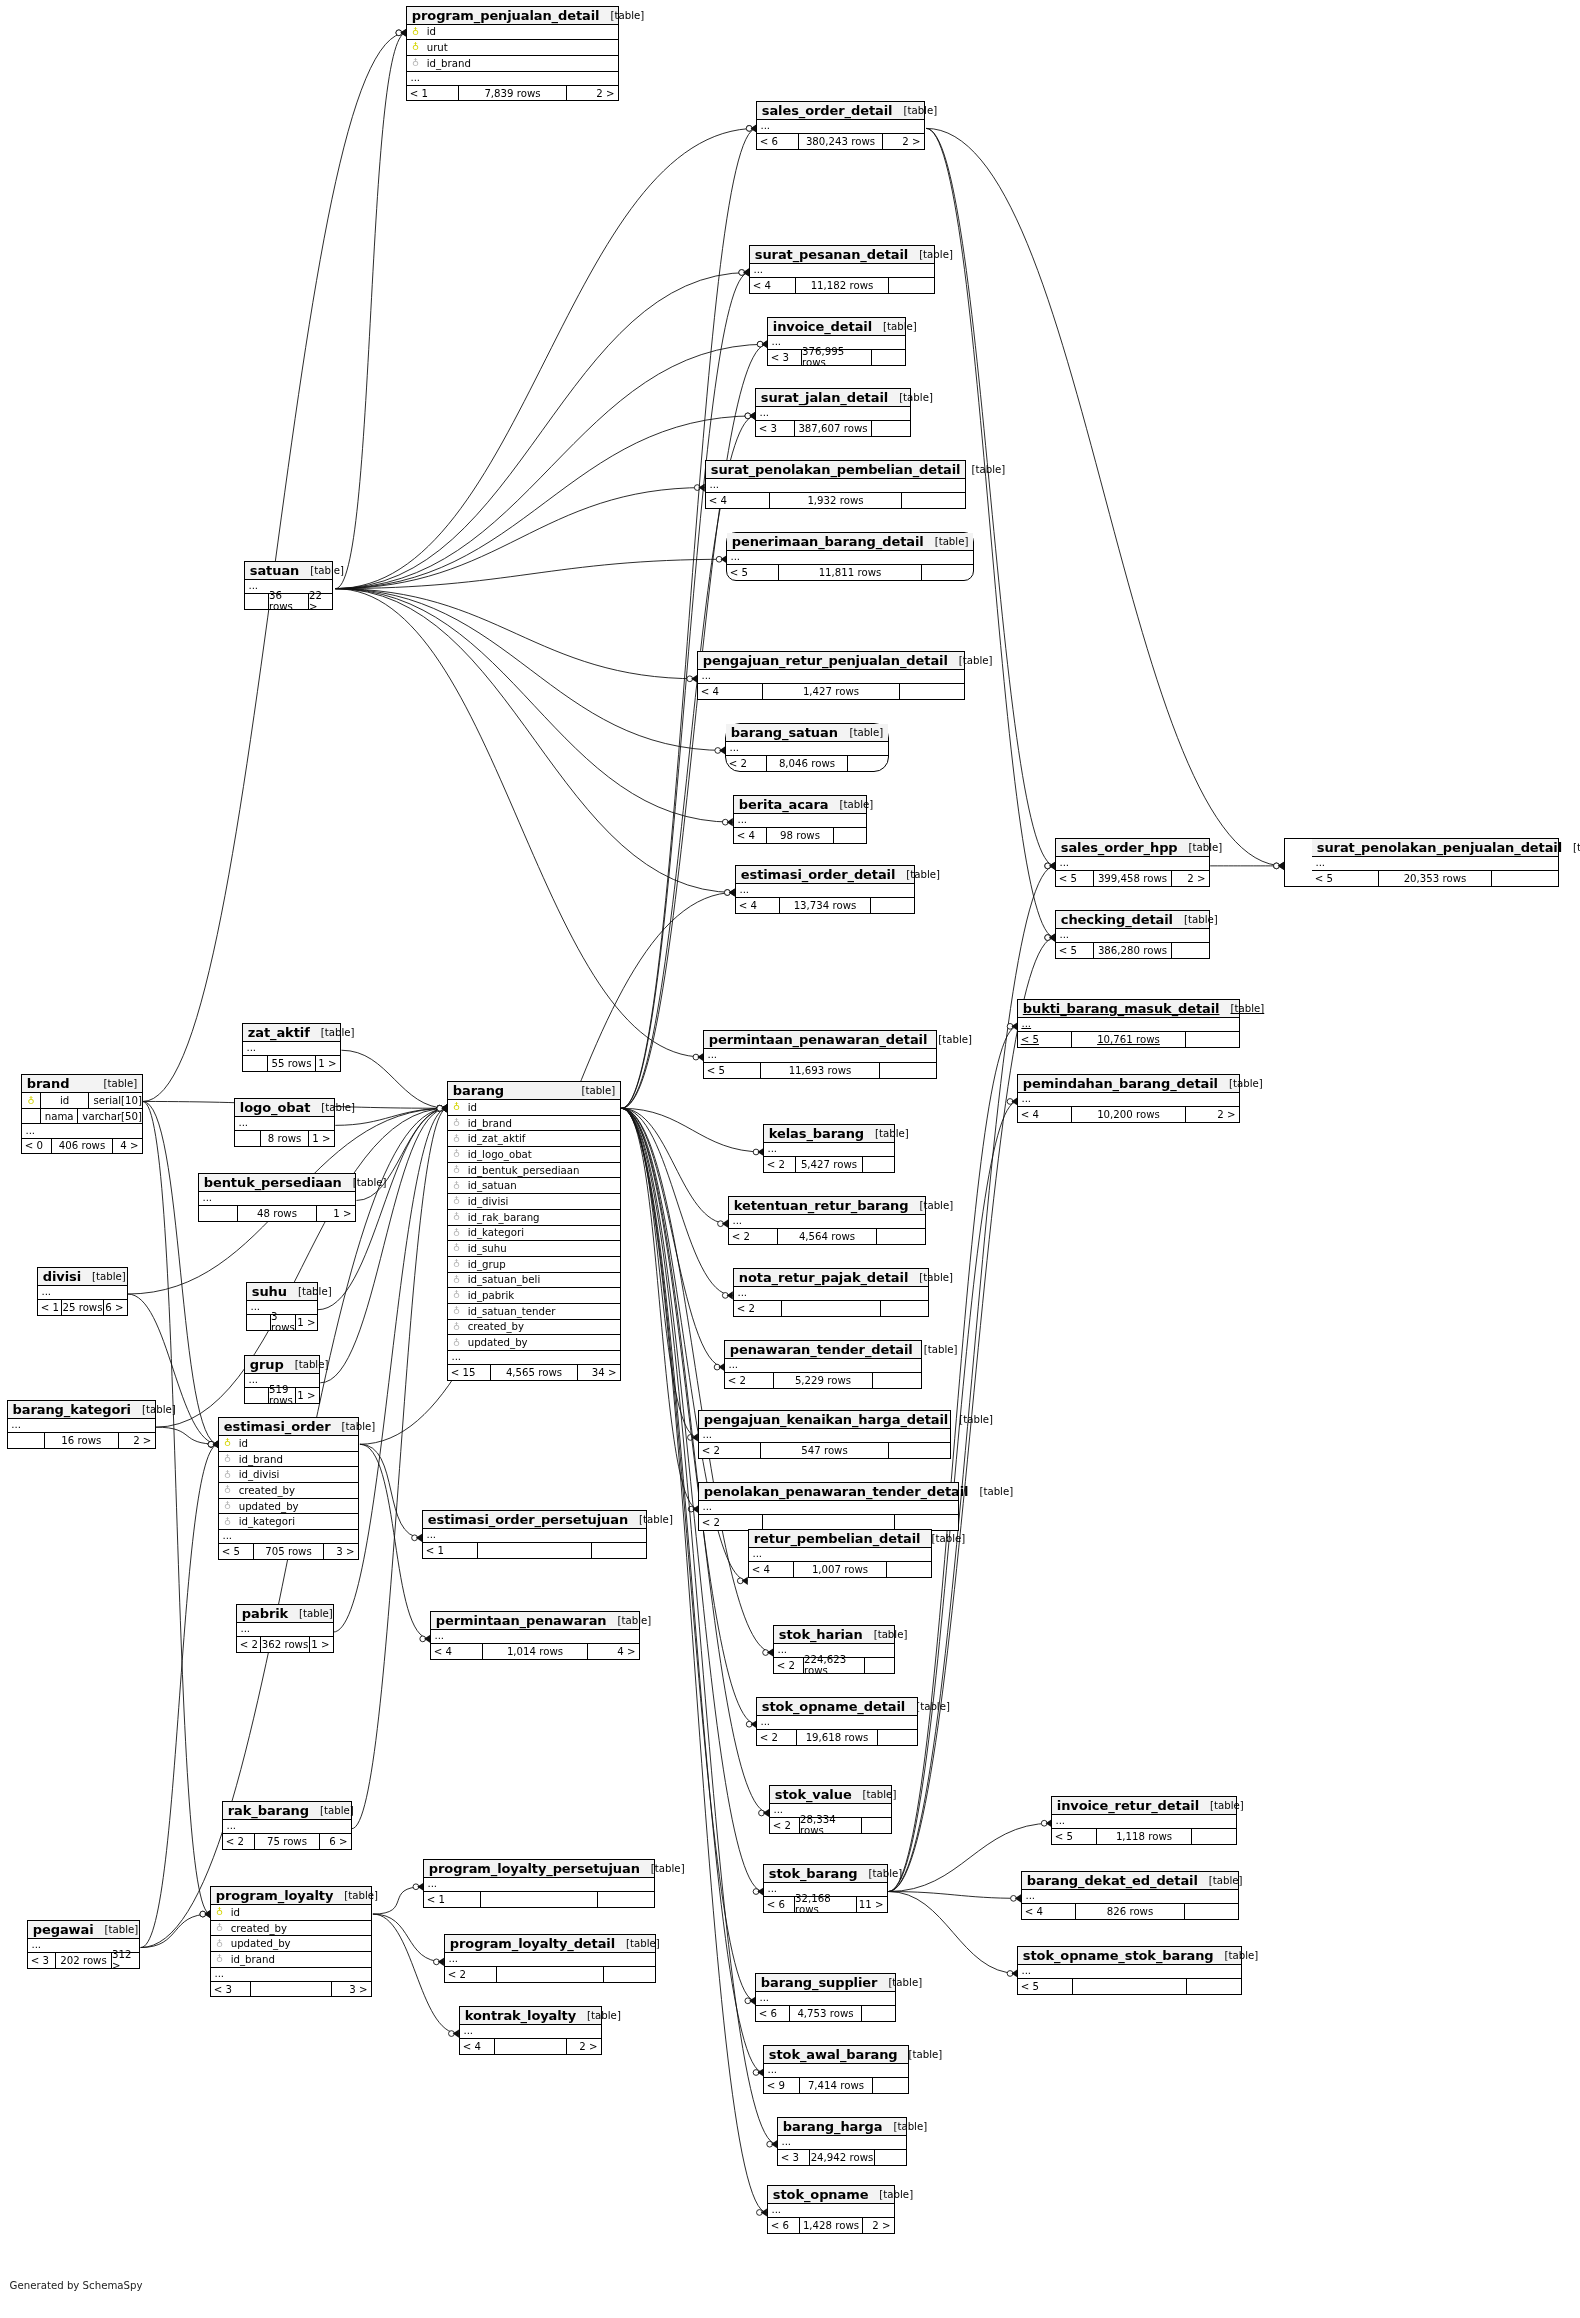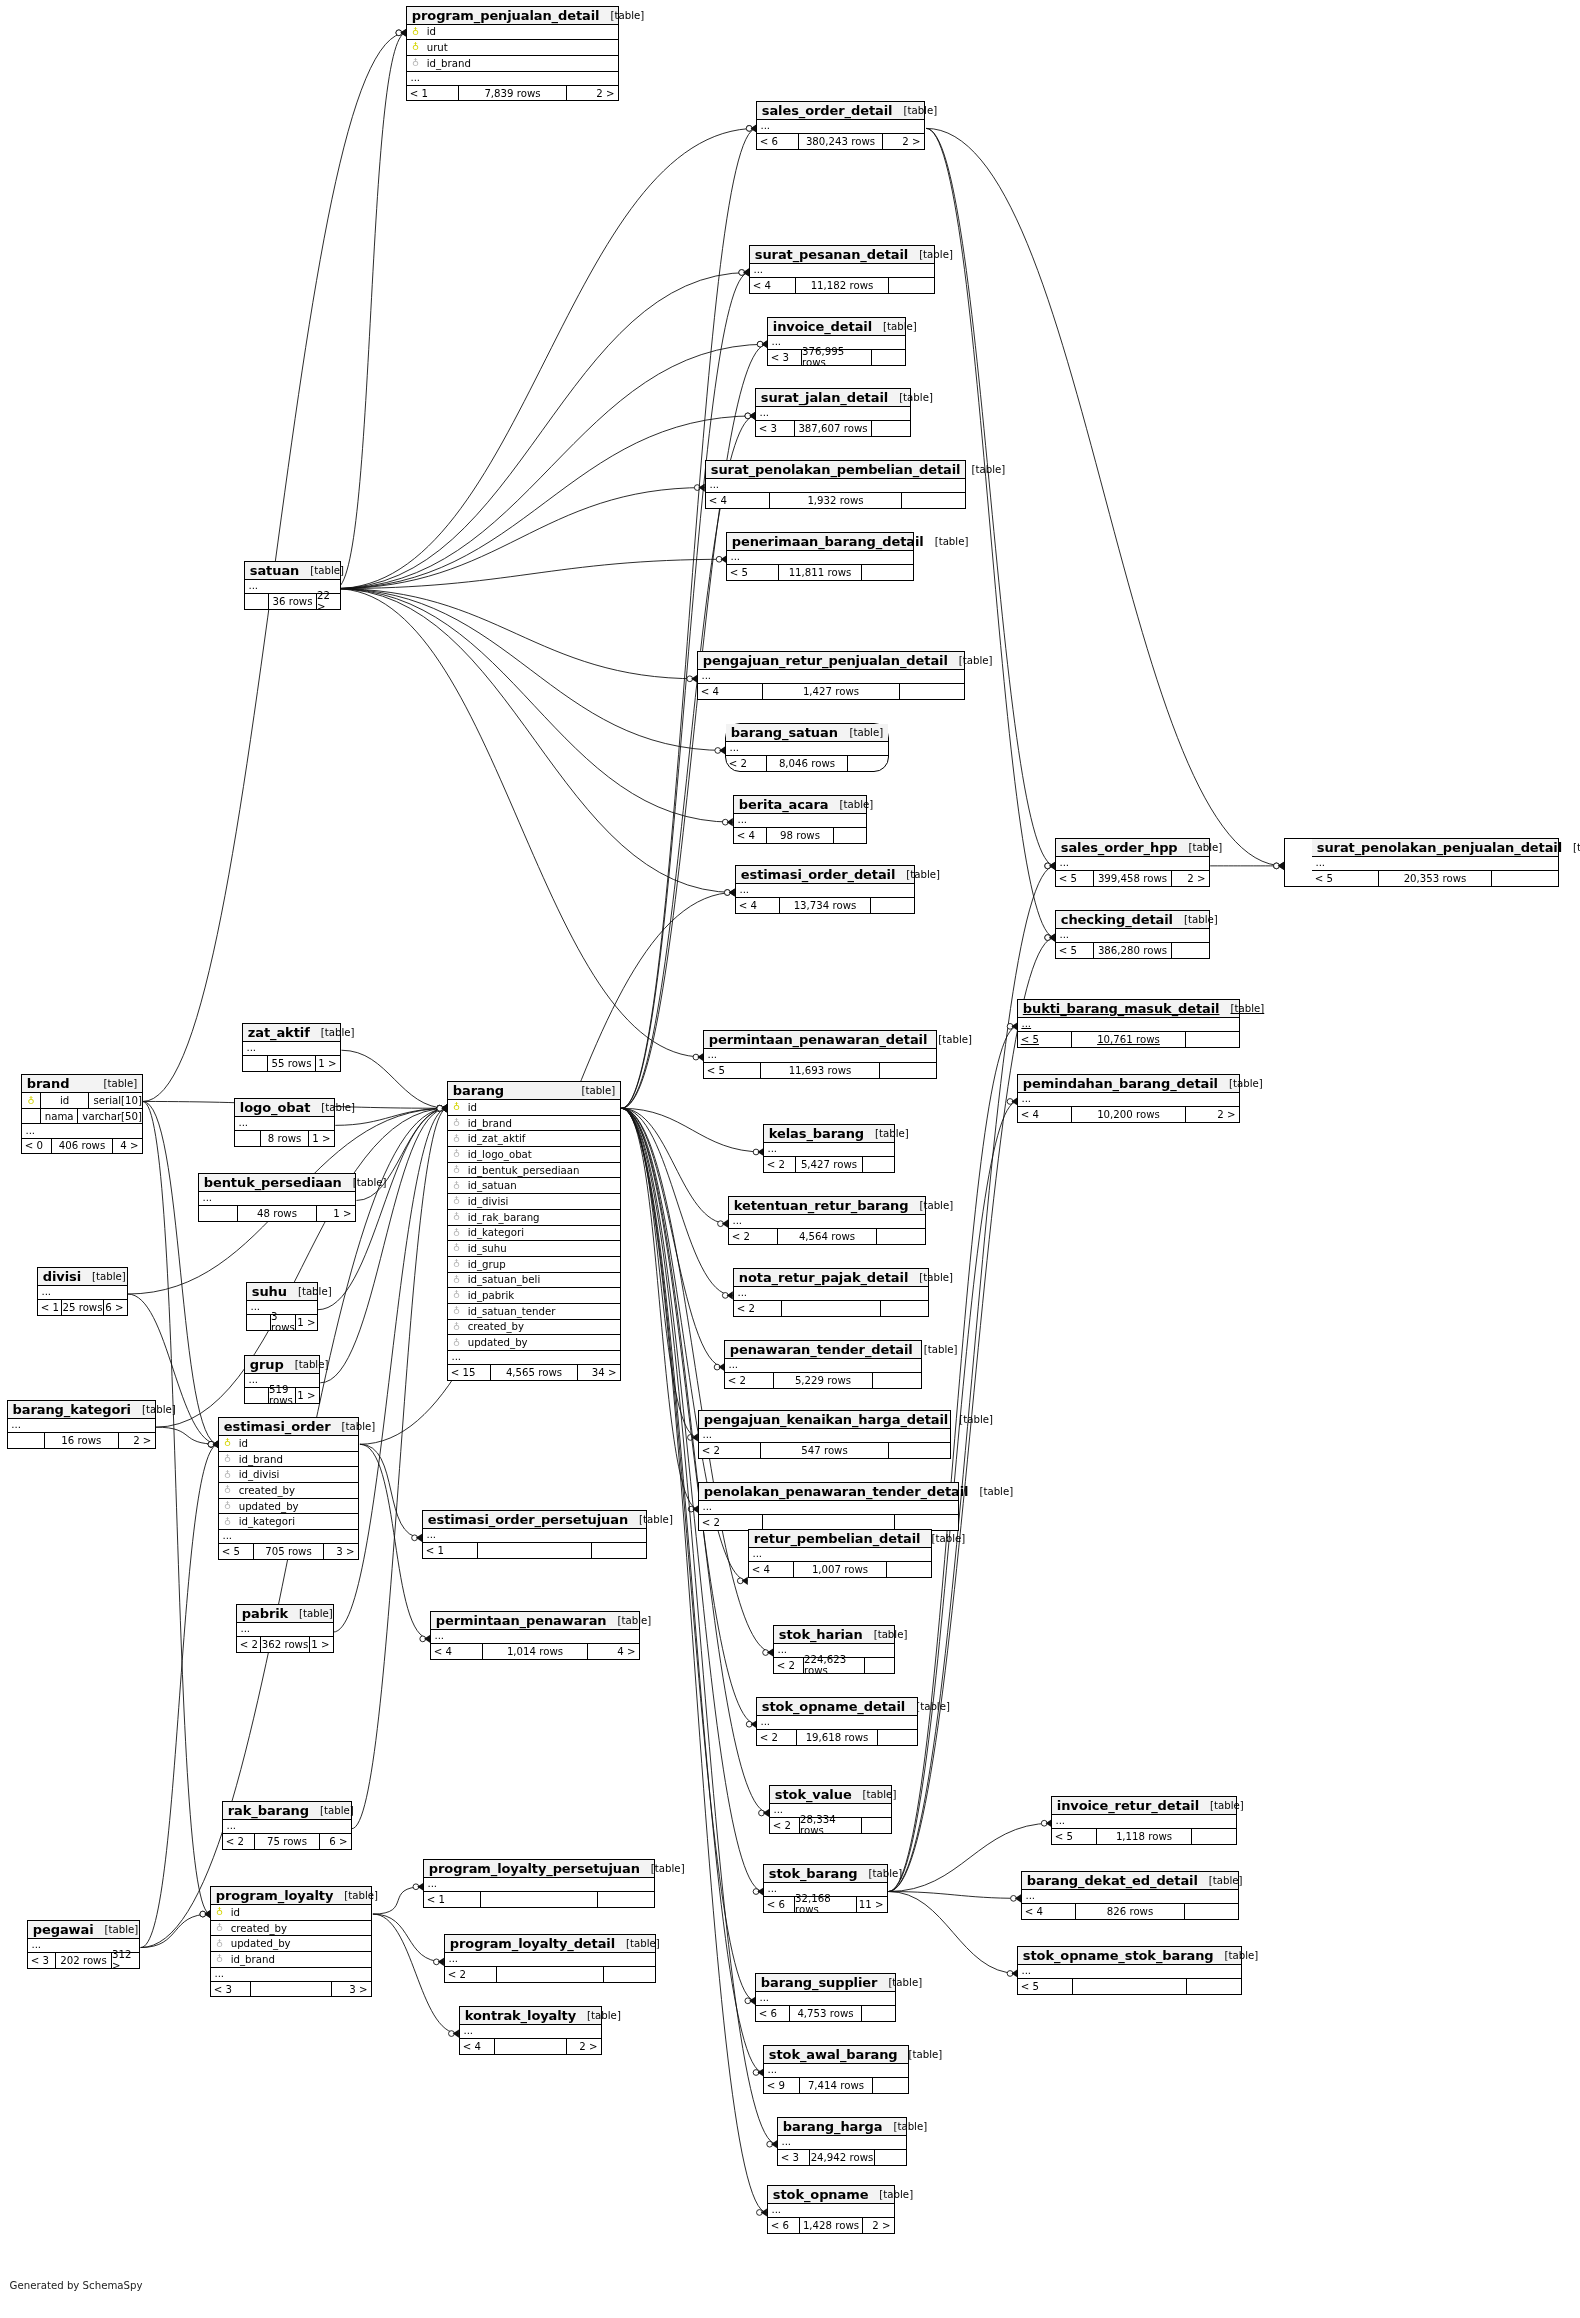--- a/index.html
+++ b/index.html
@@ -317,21 +317,21 @@
           <span class="nm">surat_penolakan_pembelian_detail</span>
           <span class="tag">[table]</span>
         </div>
         <div class="ell">...</div>
         <div class="foot">
           <div class="fl" style="flex: 0 0 63px;">&lt; 4</div>
           <div class="fc">1,932 rows</div>
           <div class="fr" style="flex: 0 0 63px;"></div>
         </div>
       </div>
-      <div class="tbl" style="left: 726px; top: 532px; width: 188px;">
+      <div class="tbl" style="left: 726px; top: 532px; width: 248px; border-radius: 10px;">
         <div class="hdr">
           <span class="nm">penerimaan_barang_detail</span>
           <span class="tag">[table]</span>
         </div>
         <div class="ell">...</div>
         <div class="foot">
           <div class="fl" style="flex: 0 0 51px;">&lt; 5</div>
           <div class="fc">11,811 rows</div>
           <div class="fr" style="flex: 0 0 51px;"></div>
         </div>
@@ -665,21 +665,21 @@
           <span class="nm">stok_opname_stok_barang</span>
           <span class="tag">[table]</span>
         </div>
         <div class="ell">...</div>
         <div class="foot">
           <div class="fl" style="flex: 0 0 54px;">&lt; 5</div>
           <div class="fc"></div>
           <div class="fr" style="flex: 0 0 54px;"></div>
         </div>
       </div>
-      <div class="tbl" style="left: 244px; top: 561px; width: 97px;">
+      <div class="tbl" style="left: 244px; top: 561px; width: 89px;">
         <div class="hdr">
           <span class="nm">satuan</span>
           <span class="tag">[table]</span>
         </div>
         <div class="ell">...</div>
         <div class="foot">
           <div class="fl" style="flex: 0 0 23px;"></div>
           <div class="fc">36 rows</div>
           <div class="fr" style="flex: 0 0 23px;">22 &gt;</div>
         </div>

